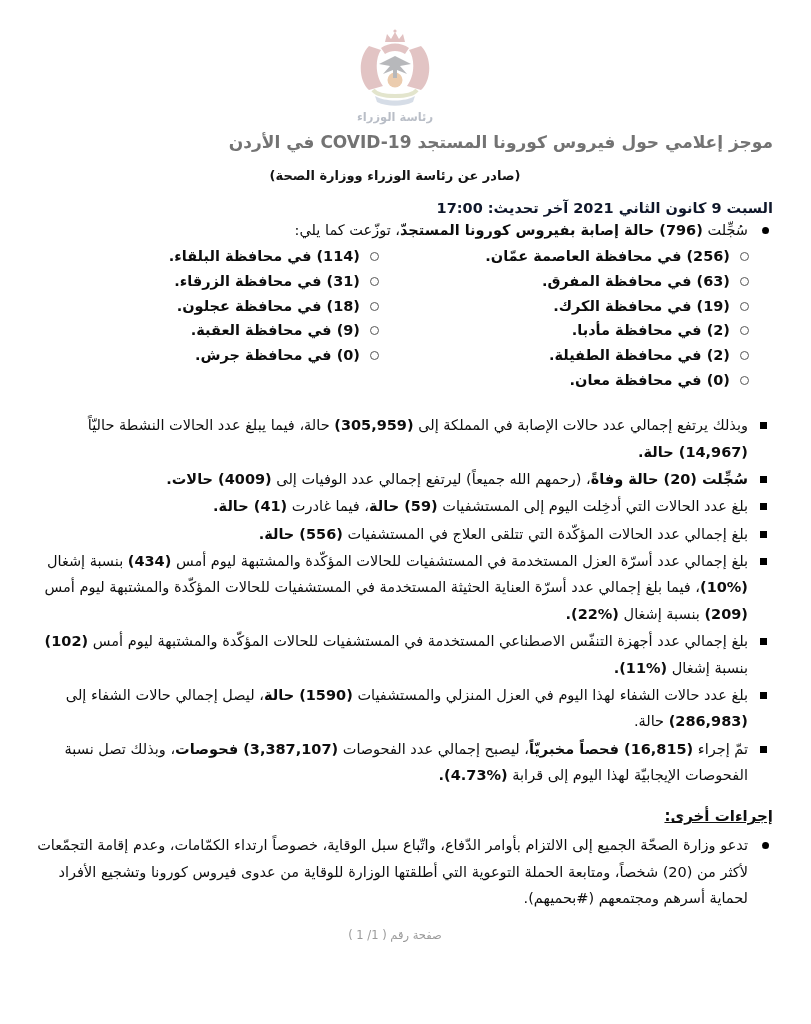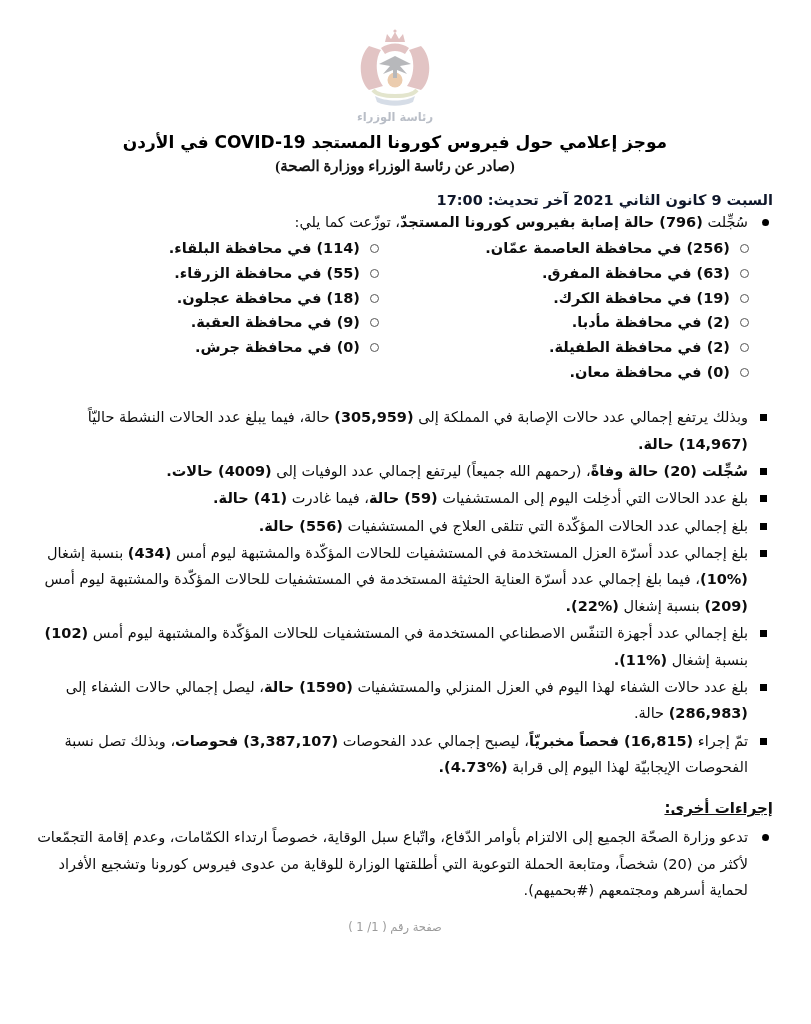--- a/index.html
+++ b/index.html
@@ -6,22 +6,22 @@
   body{
     width:811px;height:1024px;overflow:hidden;
     font-family:"DejaVu Sans","Liberation Sans",sans-serif;
     color:#0d0d0d;direction:rtl;
   }
   .page{padding:28px 38px 0 17px;box-sizing:border-box;width:811px;height:1024px;position:relative;}
 
   
   .logo-wrap{text-align:center;margin:0 auto 4px auto;}
   .logo-caption{font-size:11.5px;color:#b9bec7;letter-spacing:1px;margin-top:-2px;font-weight:bold;}
-  .title{text-align:center;font-size:17px;font-weight:bold;margin:8px 0 0 0;color:#000000;}
-  .subtitle{text-align:center;font-size:15px;font-weight:bold;margin-top:5px;color:#141414;font-family:Liberation Serif, serif;}
+  .title{font-size:17px;font-weight:bold;margin:8px 0 0 0;color:#737373;}
+  .subtitle{text-align:center;font-size:13px;font-weight:bold;margin-top:16px;color:#141414;}
   .date-line{text-align:right;font-size:14.5px;font-weight:bold;margin-top:17px;color:#0f172a;}
 
   .sec-heading{font-size:15px;font-weight:bold;text-decoration:underline;margin:19px 0 7px 0;text-align:right;color:#111;}
 
   
   .row{display:flex;align-items:flex-start;margin:1px 0;}
   .txt{font-size:14.5px;line-height:1.82;text-align:right;flex:1 1 auto;}
   .b{font-weight:bold;}
   .mk{flex:0 0 auto;display:inline-block;}
   .disc{width:7px;height:7px;background:#000;border-radius:50%;margin:10px 4px 0 14px;}
@@ -82,21 +82,21 @@
       <div class="gov-item">
         <span class="mk circ"></span>
         <span class="gtxt">(114) في محافظة البلقاء.</span>
       </div>
       <div class="gov-item">
         <span class="mk circ"></span>
         <span class="gtxt">(63) في محافظة المفرق.</span>
       </div>
       <div class="gov-item">
         <span class="mk circ"></span>
-        <span class="gtxt">(55) في محافظة الزرقاء.</span>
+        <span class="gtxt">(31) في محافظة الزرقاء.</span>
       </div>
       <div class="gov-item">
         <span class="mk circ"></span>
         <span class="gtxt">(19) في محافظة الكرك.</span>
       </div>
       <div class="gov-item">
         <span class="mk circ"></span>
         <span class="gtxt">(18) في محافظة عجلون.</span>
       </div>
       <div class="gov-item">

